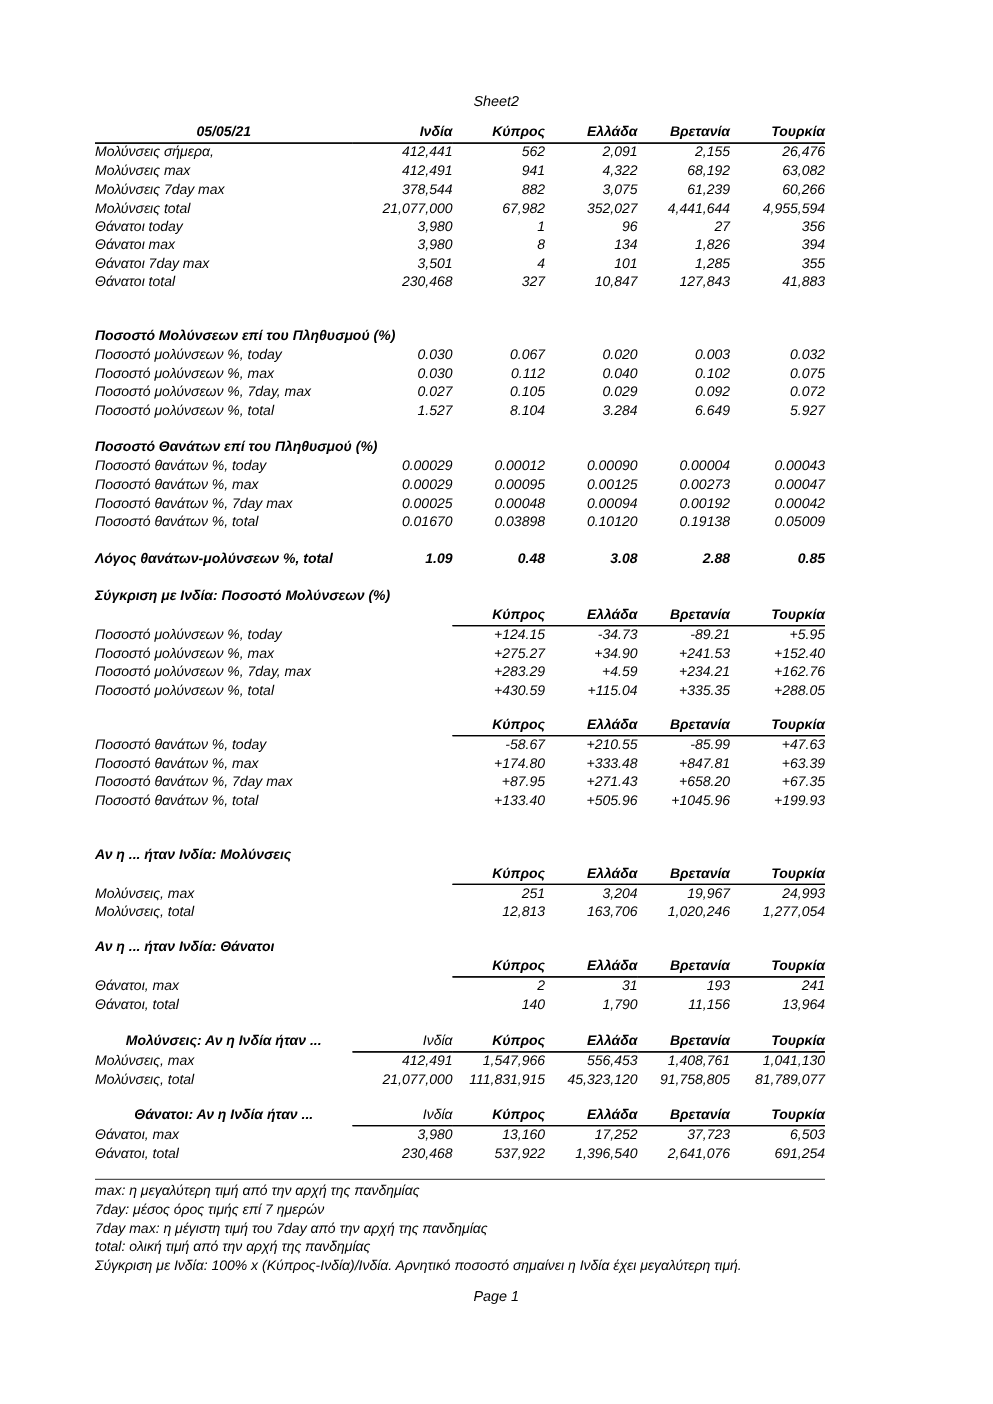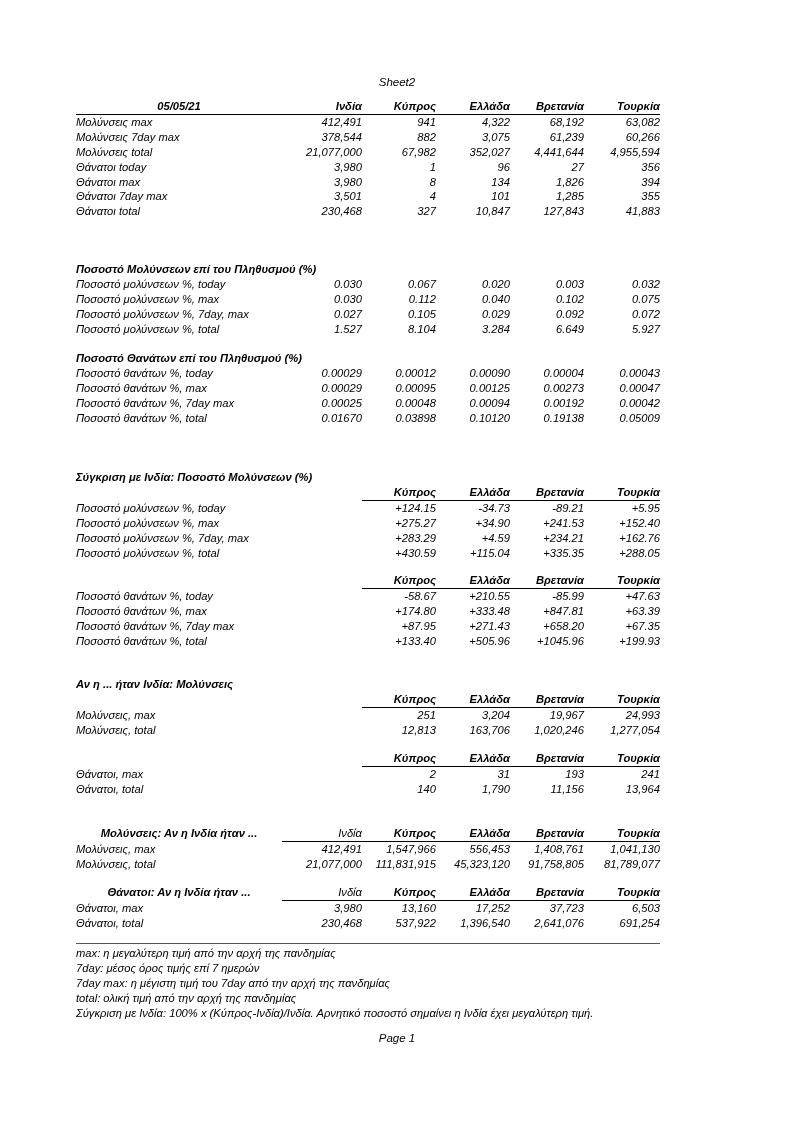--- a/index.html
+++ b/index.html
@@ -43,20 +43,28 @@
         <td class="center">05/05/21</td>
         <td class="num">Ινδία</td>
         <td class="num">Κύπρος</td>
         <td class="num">Ελλάδα</td>
         <td class="num">Βρετανία</td>
         <td class="num">Τουρκία</td>
       </tr>
       </tbody>
         <tbody>
           <tr>
+            <td>Μολύνσεις σήμερα,</td>
+            <td class="num">412,441</td>
+            <td class="num">562</td>
+            <td class="num">2,091</td>
+            <td class="num">2,155</td>
+            <td class="num">26,476</td>
+          </tr>
+          <tr>
             <td>Μολύνσεις max</td>
             <td class="num">412,491</td>
             <td class="num">941</td>
             <td class="num">4,322</td>
             <td class="num">68,192</td>
             <td class="num">63,082</td>
           </tr>
           <tr>
             <td>Μολύνσεις 7day max</td>
             <td class="num">378,544</td>
@@ -198,20 +206,42 @@
             <td class="num">0.01670</td>
             <td class="num">0.03898</td>
             <td class="num">0.10120</td>
             <td class="num">0.19138</td>
             <td class="num">0.05009</td>
           </tr>
         </tbody>
     </table>
   </div>
 
+  <div class="block" style="top:440px;">
+    <table>
+      <colgroup>
+          <col class="c0">
+          <col class="c1">
+          <col class="c2">
+          <col class="c3">
+          <col class="c4">
+          <col class="c5">
+        </colgroup>
+      <tbody>
+          <tr class="bold">
+        <td>Λόγος θανάτων-μολύνσεων %, total</td>
+        <td class="num">1.09</td>
+        <td class="num">0.48</td>
+        <td class="num">3.08</td>
+        <td class="num">2.88</td>
+        <td class="num">0.85</td>
+      </tr>
+    </tbody>
+      </table>
+  </div>
 
   <div class="block" style="top:470px;">
     <div class="section-title">Σύγκριση με Ινδία: Ποσοστό Μολύνσεων (%)</div>
     <table>
       <colgroup>
           <col class="c0">
           <col class="c1">
           <col class="c2">
           <col class="c3">
           <col class="c4">
@@ -357,20 +387,21 @@
             <td class="num">12,813</td>
             <td class="num">163,706</td>
             <td class="num">1,020,246</td>
             <td class="num">1,277,054</td>
           </tr>
         </tbody>
     </table>
   </div>
 
   <div class="block" style="top:751px;">
+    <div class="section-title">Αν η ... ήταν Ινδία: Θάνατοι</div>
     <table>
       <colgroup>
           <col class="c0">
           <col class="c1">
           <col class="c2">
           <col class="c3">
           <col class="c4">
           <col class="c5">
         </colgroup>
       <tbody>

